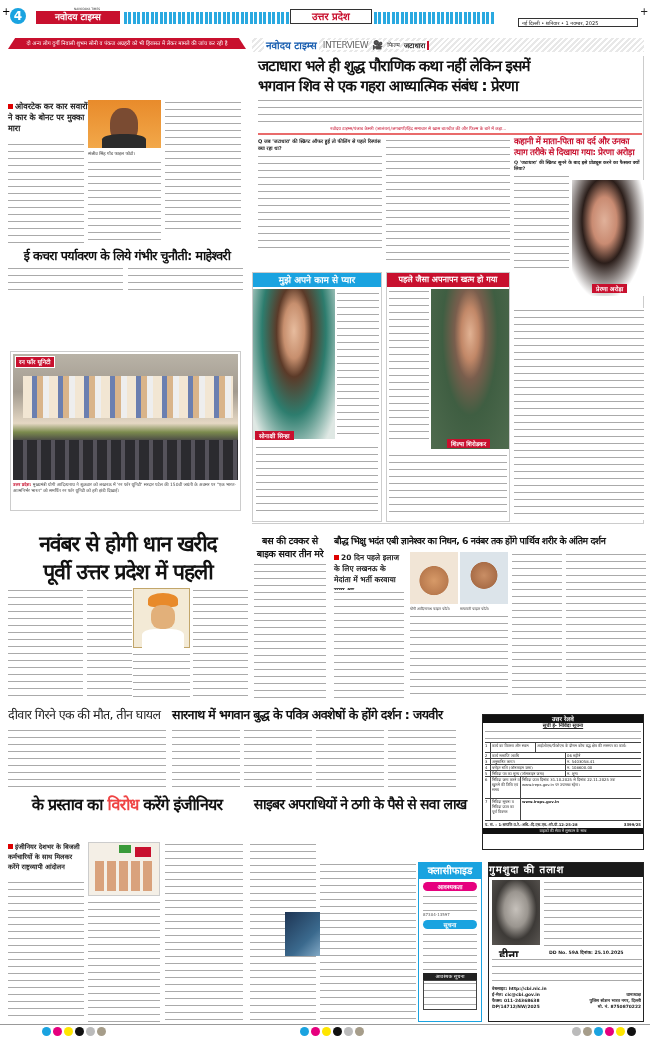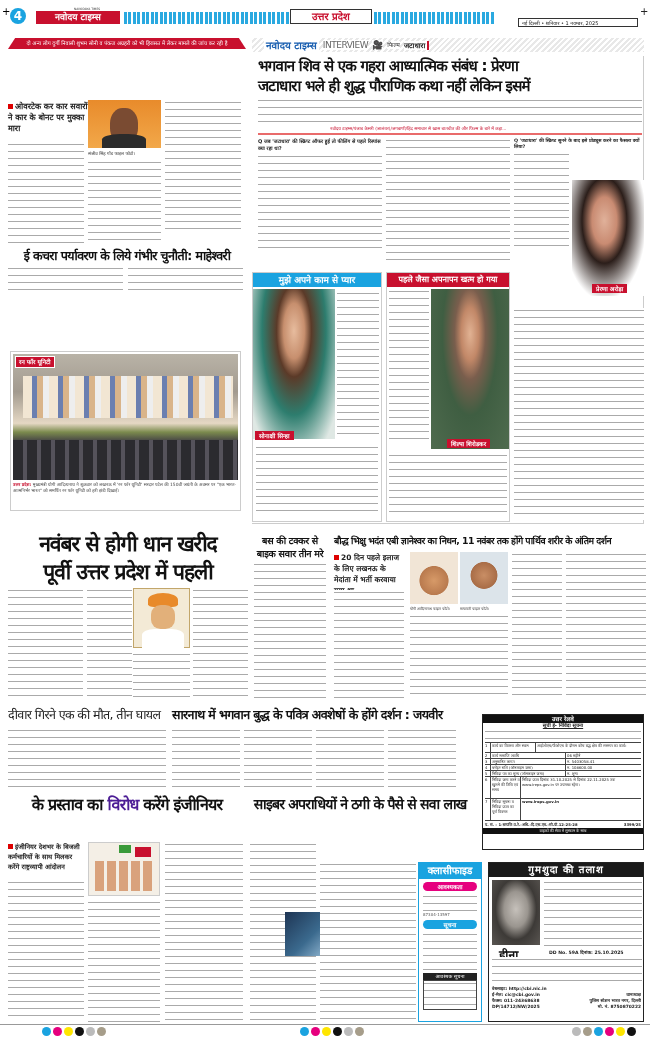--- a/index.html
+++ b/index.html
@@ -70,21 +70,21 @@
   <div class="abs" style="left:14px;top:4px;width:30px;height:14px;border-radius:50% 50% 20% 20%;background:#e88a2a"></div>
   <div class="abs" style="left:17px;top:16px;width:24px;height:24px;border-radius:40%;background:#e2b07a"></div>
   <div class="abs" style="left:8px;top:40px;width:42px;height:20px;background:#fff;border-radius:30% 30% 0 0"></div>
 </div>
 <div class="abs lines" style="left:133px;top:652px;width:57px;height:46px"></div>
 <div class="abs lines" style="left:193px;top:588px;width:55px;height:110px"></div>
 
 <div class="abs hl" style="left:254px;top:534px;width:72px;font-size:9.5px;line-height:13px;text-align:center;letter-spacing:-0.3px">बस की टक्कर से बाइक सवार तीन मरे</div>
 <div class="abs lines" style="left:254px;top:562px;width:72px;height:136px"></div>
 
-<div class="abs hl" style="left:334px;top:534px;width:312px;font-size:9.3px;line-height:13px;white-space:nowrap;letter-spacing:-0.5px">बौद्ध भिक्षु भदंत एबी ज्ञानेश्वर का निधन, 11 नवंबर तक होंगे पार्थिव शरीर के अंतिम दर्शन</div>
+<div class="abs hl" style="left:334px;top:534px;width:312px;font-size:9.3px;line-height:13px;white-space:nowrap;letter-spacing:-0.5px">बौद्ध भिक्षु भदंत एबी ज्ञानेश्वर का निधन, 6 नवंबर तक होंगे पार्थिव शरीर के अंतिम दर्शन</div>
 <div class="abs" style="left:334px;top:552px;width:70px;font-size:7.5px;line-height:11px;font-weight:bold">
   <span class="sq"></span><span>20 दिन पहले इलाज के लिए लखनऊ के मेदांता में भर्ती करवाया गया था</span>
 </div>
 <div class="abs lines" style="left:334px;top:590px;width:70px;height:108px"></div>
 <div class="abs" style="left:410px;top:552px;width:48px;height:52px;background:radial-gradient(circle at 50% 55%,#d79a68 0,#b97a4e 38%,#f1e5d6 40%)"></div>
 <div class="abs" style="left:460px;top:552px;width:48px;height:52px;background:radial-gradient(circle at 50% 45%,#c98e65 0,#a96d47 35%,#dce4ea 37%)"></div>
 <div class="abs" style="left:410px;top:606px;width:48px;font-size:3.6px;color:#333;white-space:nowrap">योगी आदित्यनाथ फाइल फोटो।</div>
 <div class="abs" style="left:460px;top:606px;width:48px;font-size:3.6px;color:#333;white-space:nowrap">मायावती फाइल फोटो।</div>
 <div class="abs lines" style="left:410px;top:614px;width:98px;height:84px"></div>
 <div class="abs lines" style="left:512px;top:552px;width:50px;height:146px"></div>
@@ -93,21 +93,21 @@
 <div class="abs" style="left:8px;top:707px;width:158px;font-size:12.5px;line-height:16px;white-space:nowrap;color:#222;letter-spacing:-0.6px">दीवार गिरने एक की मौत, तीन घायल</div>
 <div class="abs lines" style="left:8px;top:728px;width:158px;height:60px"></div>
 
 <div class="abs hl" style="left:172px;top:707px;width:300px;font-size:12.5px;line-height:16px;white-space:nowrap;letter-spacing:-0.6px">सारनाथ में भगवान बुद्ध के पवित्र अवशेषों के होंगे दर्शन : जयवीर</div>
 <div class="abs lines" style="left:172px;top:728px;width:68px;height:60px"></div>
 <div class="abs lines" style="left:244px;top:728px;width:68px;height:60px"></div>
 <div class="abs lines" style="left:316px;top:728px;width:68px;height:60px"></div>
 <div class="abs lines" style="left:388px;top:728px;width:68px;height:60px"></div>
 
 <div class="abs hl" style="left:8px;top:794px;width:238px;font-size:16px;line-height:22px;text-align:center;white-space:nowrap;letter-spacing:-0.8px">
-  <div><span>के प्रस्ताव का </span><span style="color:#4c1d95">विरोध</span><span> करेंगे इंजीनियर</span></div>
+  <div><span>के प्रस्ताव का </span><span style="color:#ef4444">विरोध</span><span> करेंगे इंजीनियर</span></div>
 </div>
 <div class="abs" style="left:8px;top:842px;width:76px;font-size:6.5px;line-height:10px;font-weight:bold">
   <span class="sq"></span><span>इंजीनियर देशभर के बिजली कर्मचारियों के साथ मिलकर करेंगे राष्ट्रव्यापी आंदोलन</span>
 </div>
 <div class="abs lines" style="left:8px;top:880px;width:76px;height:142px"></div>
 <div class="abs" style="left:88px;top:842px;width:72px;height:54px;background:#f4efe6;border:1px solid #ccc">
   <div class="abs" style="left:6px;top:18px;width:60px;height:30px;background:repeating-linear-gradient(90deg,#d9a27c 0,#d9a27c 9px,#f4efe6 9px,#f4efe6 12px)"></div>
   <div class="abs" style="left:46px;top:4px;width:16px;height:10px;background:#c8102e"></div>
   <div class="abs" style="left:30px;top:2px;width:12px;height:8px;background:#3a9a3a"></div>
 </div>
@@ -126,21 +126,21 @@
   <div style="margin:3px 4px;background:#e6007e;color:#fff;font-size:6px;font-weight:bold;text-align:center;line-height:9px;border-radius:5px">आवश्यकता</div>
   <div class="lines" style="margin:0 4px;height:18px"></div>
   <div style="margin:0 4px;font-size:4px;color:#555">87304-13597</div>
   <div style="margin:3px 4px;background:#1aa3e0;color:#fff;font-size:6px;font-weight:bold;text-align:center;line-height:9px;border-radius:5px">सूचना</div>
   <div class="lines" style="margin:0 4px;height:38px"></div>
   <div style="margin:3px 4px 0;background:#222;color:#fff;font-size:5px;text-align:center;line-height:7px">आवश्यक सूचना</div>
   <div class="lines" style="margin:0 4px;height:30px;border:1px solid #444"></div>
 </div>
 
 <div class="abs" style="left:488px;top:862px;width:156px;height:160px;border:1px solid #222;background:#fff">
-  <div style="background:#1a1a1a;color:#fff;font-size:10px;font-weight:bold;text-align:center;line-height:14px;letter-spacing:1px">गुमशुदा की तलाश</div>
+  <div style="background:#1a1a1a;color:#fff;font-size:10px;font-weight:bold;line-height:14px;letter-spacing:1px">गुमशुदा की तलाश</div>
   <div class="abs" style="left:3px;top:17px;width:48px;height:65px;background:radial-gradient(ellipse at 50% 45%,#c6c1bb 0,#9a958f 35%,#3d3a37 60%,#5a5652 100%)"></div>
   <div class="abs" style="left:10px;top:83px;font-size:12px;font-weight:bold;color:#111">हीना</div>
   <div class="abs lines" style="left:55px;top:17px;width:98px;height:66px"></div>
   <div class="abs" style="left:60px;top:86px;font-size:4.6px;font-weight:bold;white-space:nowrap">
     <span>DD No. 59A</span> <span>दिनांक: 25.10.2025</span>
   </div>
   <div class="abs lines" style="left:3px;top:94px;width:150px;height:26px"></div>
   <div class="abs" style="left:3px;top:123px;width:80px;font-size:4.4px;line-height:6px;font-weight:bold;color:#222">
     <div>वेबसाइट: http://cbi.nic.in</div>
     <div>ई-मेल: cic@cbi.gov.in</div>
@@ -204,34 +204,35 @@
 
 <div class="abs" style="left:252px;top:38px;width:392px;height:14px;display:flex;align-items:center;gap:4px;background:repeating-linear-gradient(135deg,#fff 0,#fff 2px,#e8e8e8 2px,#e8e8e8 4px)">
   <span style="background:#fff;padding:0 2px;color:#1a5fb0;font-weight:bold;font-size:10px;margin-left:12px">नवोदय टाइम्स</span>
   <span style="background:#fff;color:#666;font-size:9px;letter-spacing:-0.5px">INTERVIEW</span>
   <span style="background:#fff;color:#c8102e;font-size:9px">🎥</span>
   <span style="background:#fff;font-size:6px;color:#333">फिल्म</span>
   <span style="background:#fff;font-size:7px;font-weight:bold;color:#222;border-right:2px solid #c8102e;padding-right:2px">जटाधारा</span>
 </div>
 <div class="abs" style="left:252px;top:56px;width:392px;height:468px;border-right:1px solid #ccc;border-bottom:1px solid #ccc"></div>
 <div class="abs hl" style="left:258px;top:56px;width:384px;font-size:15px;line-height:20px;white-space:nowrap;letter-spacing:-0.8px">
+  <div>जटाधारा भले ही शुद्ध पौराणिक कथा नहीं लेकिन इसमें</div>
   <div>भगवान शिव से एक गहरा आध्यात्मिक संबंध : प्रेरणा</div>
-  <div>जटाधारा भले ही शुद्ध पौराणिक कथा नहीं लेकिन इसमें</div>
 </div>
 <div class="abs lines" style="left:258px;top:98px;width:384px;height:28px"></div>
 <div class="abs" style="left:330px;top:125px;width:300px;font-size:4.4px;color:#c8102e;white-space:nowrap">नवोदय टाइम्स/पंजाब केसरी (जालंधर)/जगबाणी/हिंद समाचार से खास बातचीत की और फिल्म के बारे में कहा...</div>
 <div class="abs" style="left:258px;top:133px;width:384px;height:2px;background:#e96b6b"></div>
 
 <div class="abs" style="left:258px;top:138px;width:124px;font-size:5px;line-height:7px">
   <span class="q">Q जब 'जटाधारा' की स्क्रिप्ट ऑफर हुई तो फीलिंग से पहले रिस्पांस क्या रहा था?</span>
 </div>
 <div class="abs lines" style="left:258px;top:154px;width:124px;height:100px"></div>
 <div class="abs lines" style="left:386px;top:138px;width:124px;height:128px"></div>
 
 <div class="abs" style="left:514px;top:136px;width:130px;height:170px">
+  <div style="font-size:8.6px;line-height:11px;color:#c8102e;font-weight:bold;letter-spacing:-0.4px">कहानी में माता-पिता का दर्द और उनका त्याग तरीके से दिखाया गया: प्रेरणा अरोड़ा</div>
   <div style="font-size:4.8px;line-height:6px;font-weight:bold;margin-top:2px">Q 'जटाधारा' की स्क्रिप्ट सुनने के बाद इसे प्रोड्यूस करने का फैसला क्यों लिया?</div>
   <div class="lines" style="width:55px;height:100px;margin-top:2px"></div>
   <div class="abs" style="left:58px;top:44px;width:72px;height:116px;background:radial-gradient(ellipse at 45% 35%,#e0b19a 0,#c98b72 22%,#2b1e1a 40%,#fff 75%)"></div>
   <div class="abs" style="left:78px;top:148px;background:#c8102e;color:#fff;font-size:6px;font-weight:bold;padding:0 4px;line-height:9px">प्रेरणा अरोड़ा</div>
 </div>
 <div class="abs lines" style="left:514px;top:308px;width:130px;height:212px"></div>
 
 <div class="abs" style="left:252px;top:272px;width:130px;height:250px;border:1px solid #ccc;background:#fff">
   <div style="background:#1aa3e0;color:#fff;font-size:9px;font-weight:bold;text-align:center;line-height:14px">मुझे अपने काम से प्यार</div>
   <div class="abs" style="left:0;top:16px;width:82px;height:150px;background:radial-gradient(ellipse at 50% 28%,#e7bc9e 0,#c78f6e 18%,#5b3a28 30%,#2d7d6e 55%,#dfe8e4 90%)"></div>

